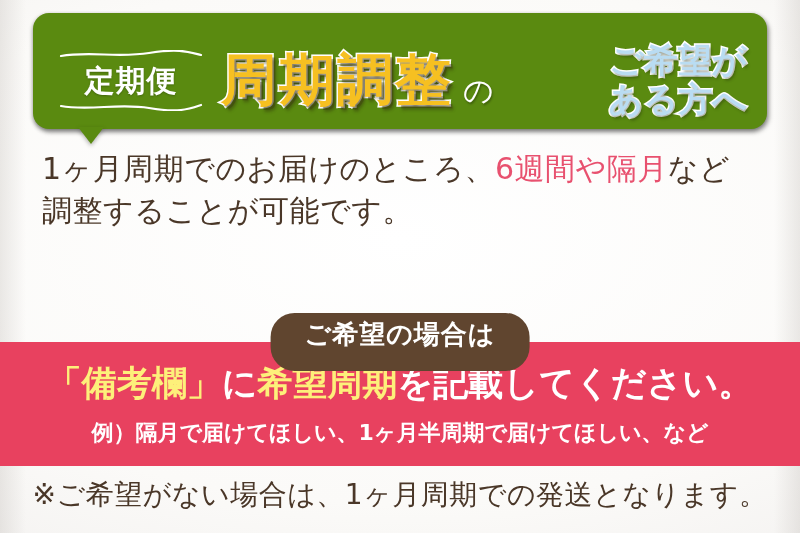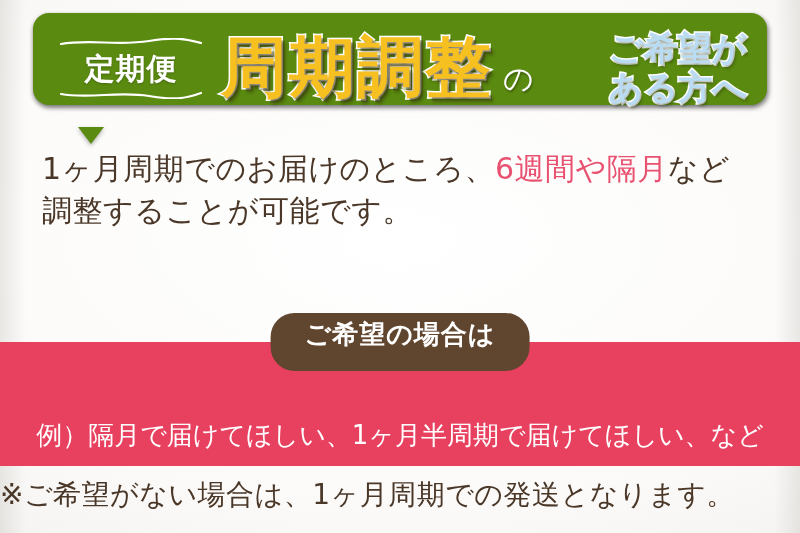--- a/index.html
+++ b/index.html
@@ -34,21 +34,21 @@
   }
   .vignette-left  { left: 0;  background: linear-gradient(to right, rgba(190,185,180,.30), rgba(190,185,180,0)); }
   .vignette-right { right: 0; background: linear-gradient(to left,  rgba(190,185,180,.30), rgba(190,185,180,0)); }
 
   
   .header-bubble {
     position: absolute;
     left: 33px;
     top: 13px;
     width: 734px;
-    height: 92px;
+    height: 116px;
     background: #5a8a10;
     border-radius: 16px;
     box-shadow: 0 2px 4px rgba(40,40,40,.45), 2px 3px 5px rgba(0,0,0,.30);
     display: flex;
     align-items: center;
     justify-content: flex-start;
     box-sizing: border-box;
     padding: 18px 14px 0 18px;
   }
   .header-tail {
@@ -86,21 +86,21 @@
     height: 9px;
     margin: 0 auto;
   }
   .wave-top    { margin-bottom: 5px; }
   .wave-bottom { margin-top: 5px; }
 
   
   .title-main {
     flex: 0 0 auto;
     margin-left: 14px;
-    font-size: 66px;
+    font-size: 56px;
     font-weight: 700;
     color: #f6c021;
     letter-spacing: 2px;
     line-height: 1;
     white-space: nowrap;
     -webkit-text-stroke: 3px #ffffff;
     paint-order: stroke fill;
     text-shadow:
       3px 3px 0 rgba(60,50,20,.40),
       4px 5px 3px rgba(40,35,10,.35);
@@ -114,21 +114,21 @@
     color: #ffffff;
     line-height: 1;
     text-shadow: 1px 2px 2px rgba(0,0,0,.30);
   }
 
   
   .header-right {
     flex: 0 0 auto;
     margin-left: auto;
     margin-right: 6px;
-    text-align: left;
+    text-align: center;
     line-height: 1.08;
     white-space: nowrap;
   }
   .header-right span {
     display: block;
     font-size: 34px;
     font-weight: 700;
     color: #b9dcf2;
     letter-spacing: 0px;
     -webkit-text-stroke: 3px #ffffff;
@@ -217,36 +217,36 @@
     z-index: 2;
   }
   .pink-main .yellow { color: #fdf07a; }
 
   .pink-sub {
     position: absolute;
     left: 0;
     right: 0;
     top: 421px;
     text-align: center;
-    font-size: 26px;
-    font-weight: 400;
+    font-size: 22px;
+    font-weight: 700;
     color: #ffffff;
     letter-spacing: 0px;
     white-space: nowrap;
     line-height: 1.1;
     z-index: 2;
   }
 
   
   .footer-note {
     position: absolute;
     left: 0;
     right: 0;
     top: 480px;
-    text-align: left;
+    text-align: center;
     font-size: 28px;
     font-weight: 500;
     color: #4a3728;
     letter-spacing: 0.5px;
     white-space: nowrap;
     line-height: 1.1;
   }
 </style>
 </head>
 <body>
@@ -283,18 +283,19 @@
     <div class="body-line"><span>1ヶ月周期でのお届けのところ、</span><span class="em-pink">6週間や隔月</span><span>など</span></div>
 
 
     <div class="body-line">調整することが可能です。</div>
   </div>
 
   <div class="pink-band"></div>
 
   <div class="pill">ご希望の場合は</div>
 
+  <div class="pink-main"><span class="yellow">「備考欄」</span><span>に</span><span class="yellow">希望周期</span><span>を記載してください。</span></div>
 
   <div class="pink-sub">例）隔月で届けてほしい、1ヶ月半周期で届けてほしい、など</div>
 
   <div class="footer-note">※ご希望がない場合は、1ヶ月周期での発送となります。</div>
 
 </div>
 
 </body></html>

